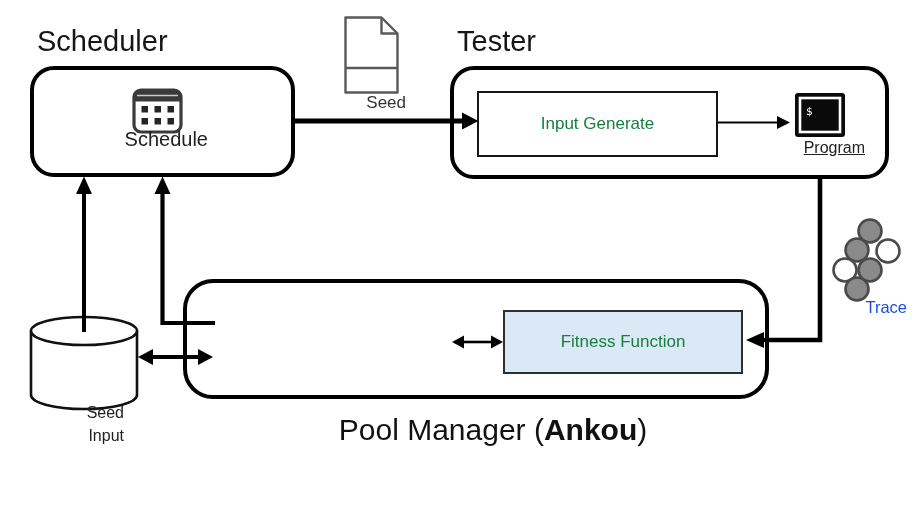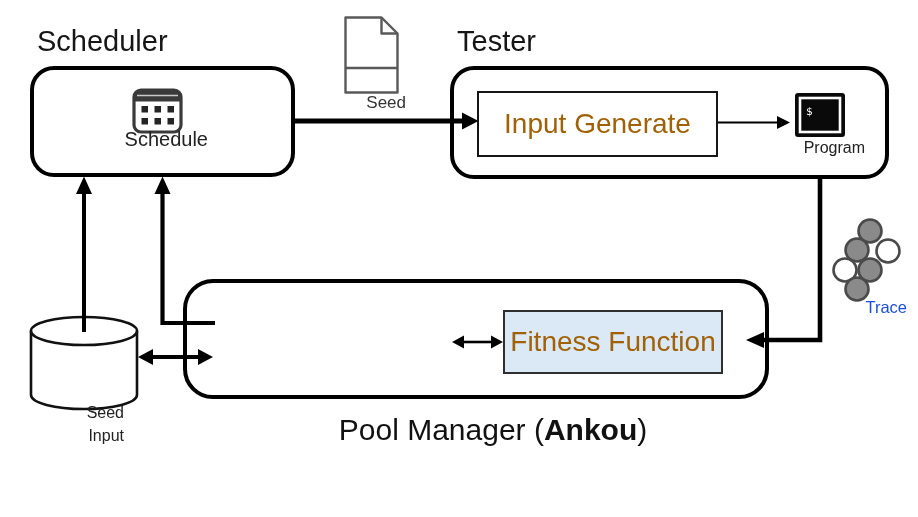--- a/index.html
+++ b/index.html
@@ -36,43 +36,43 @@
     left: 250px; top: 413px; width: 486px;
     text-align: center;
     color: #111;
     font-size: 30px;
     white-space: nowrap;
   }
   .pm-title b { font-weight: bold; }
 
   .inner-box {
     display: flex; align-items: center; justify-content: center;
-    color: #a16207;
-    font-size: 28px;
+    color: #15803d;
+    font-size: 17px;
     white-space: nowrap;
   }
   .input-generate-box {
     left: 477px; top: 91px; width: 241px; height: 66px;
     border: 2.2px solid #161616; background: #ffffff;
   }
   .blue-box {
     border: 2.2px solid #2f2f2f;
     background: #dbe8f5;
   }
   .pool-update-box      { left: 214px; top: 310px; width: 239px; height: 64px; }
-  .fitness-function-box { left: 503px; top: 310px; width: 220px; height: 64px; }
+  .fitness-function-box { left: 503px; top: 310px; width: 240px; height: 64px; }
 
   .small-label {
     text-align: right;
     color: #222;
     white-space: nowrap;
   }
   .schedule-label { left: 108px; top: 128px; width: 100px; font-size: 20px; }
   .seed-label     { left: 336px; top: 93px;  width: 70px;  font-size: 17px; color: #343434; }
-  .program-label  { left: 775px; top: 139px; width: 90px;  font-size: 16px; }
+  .program-label  { left: 775px; top: 139px; width: 90px;  font-size: 16px; text-decoration: underline; }
   .trace-label    { left: 827px; top: 298px; width: 80px;  font-size: 16.5px; color: #1d4ed8; }
   .seed-pool-label{ left: 44px;  top: 401px; width: 80px;  font-size: 16px; line-height: 1.45; }
 </style>
 </head>
 <body>
 
 <div class="stage">
 
   <svg class="layer" width="918" height="517" viewBox="0 0 918 517">
 

